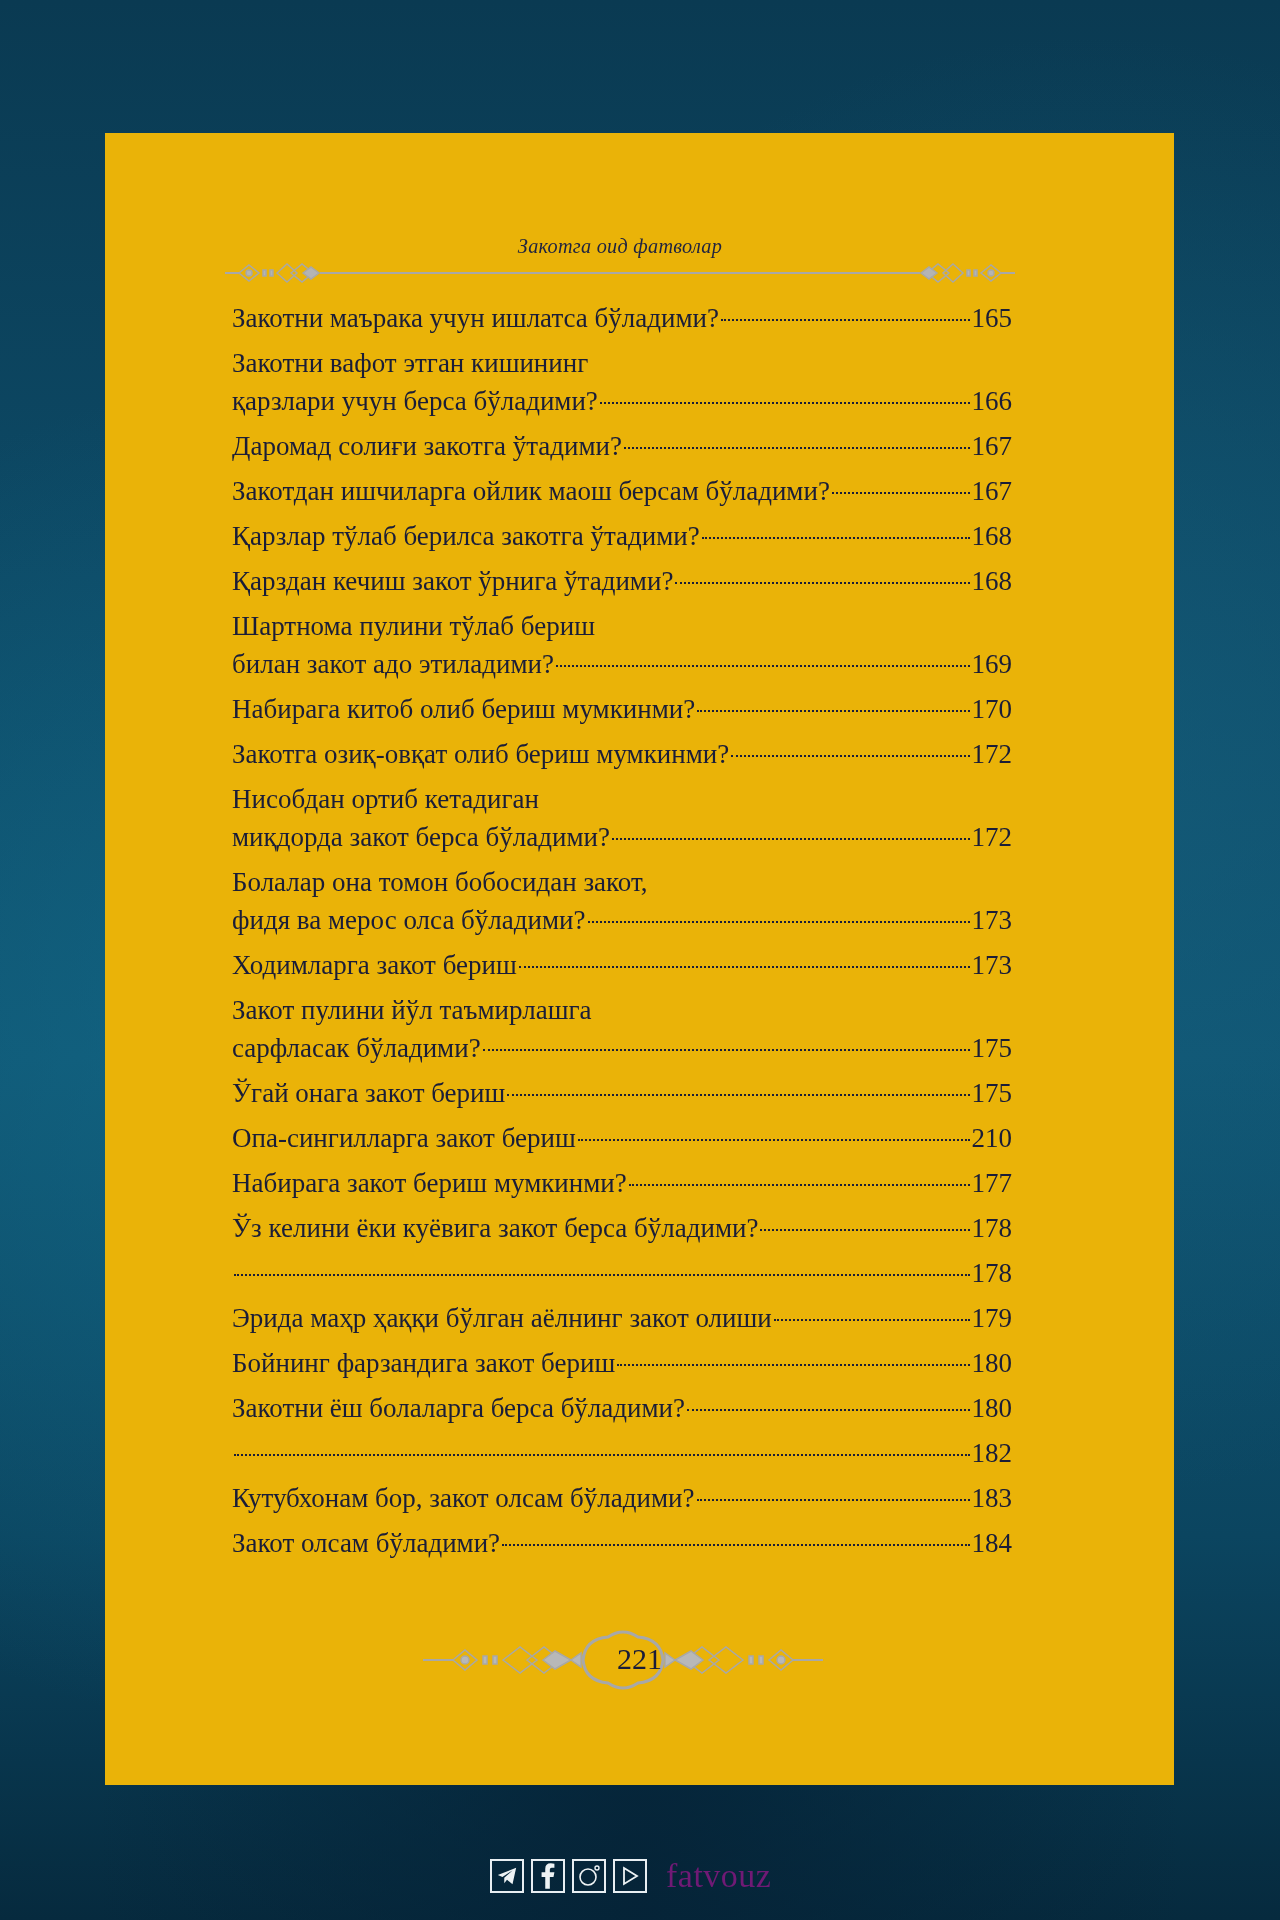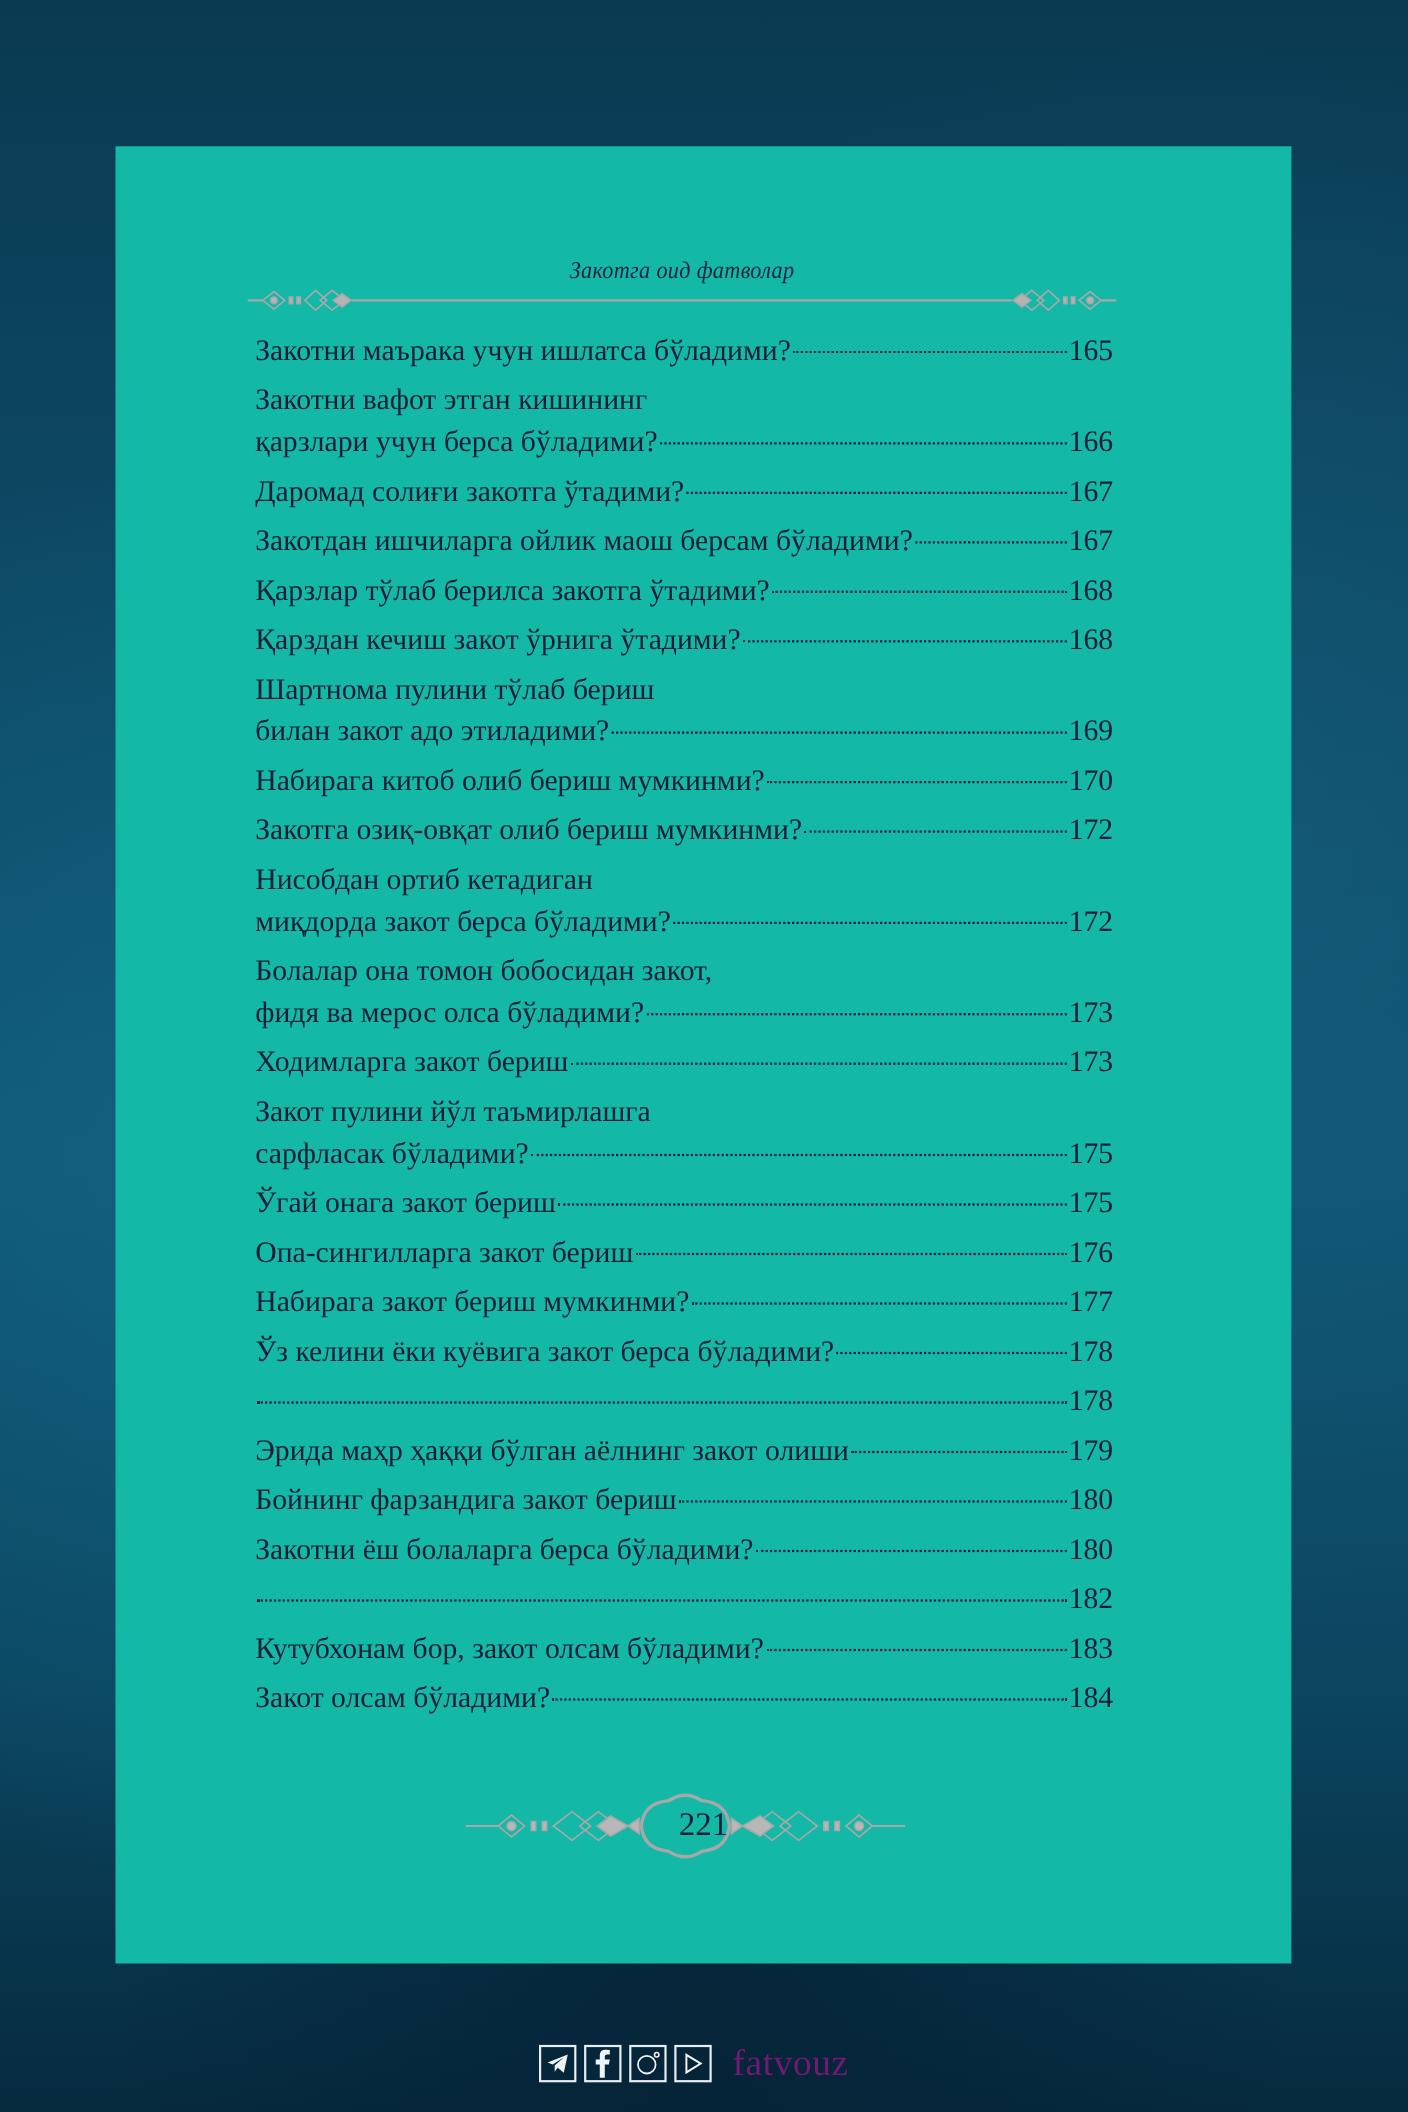--- a/index.html
+++ b/index.html
@@ -7,21 +7,21 @@
     width: 1280px; height: 1920px; position: relative; overflow: hidden;
     background:
       radial-gradient(ellipse at 20% 55%, rgba(20,110,140,0.55) 0%, rgba(10,70,95,0) 45%),
       radial-gradient(ellipse at 85% 40%, rgba(25,100,130,0.45) 0%, rgba(10,70,95,0) 45%),
       radial-gradient(ellipse at 50% 100%, rgba(5,35,55,0.9) 0%, rgba(5,35,55,0) 60%),
       linear-gradient(180deg, #0a3a52 0%, #0d4a66 30%, #0f5573 55%, #0b4560 80%, #062a3e 100%);
     font-family: "DejaVu Serif", "Liberation Serif", serif;
   }
   .page {
     position: absolute; left: 105px; top: 133px; width: 1069px; height: 1652px;
-    background: #14b8a6;
+    background: #eab308;
   }
   .header {
     position: absolute; left: 120px; top: 100px; width: 790px; height: 60px;
   }
   .header-title {
     position: absolute; left: 0; right: 0; top: 0; text-align: center;
     font-family: "Liberation Serif", serif; font-style: italic;
     font-size: 22px; color: #1f2340; letter-spacing: 0.3px;
     transform: scaleX(0.92);
   }
@@ -201,21 +201,21 @@
         <div class="last">
           <span class="title">Ўгай онага закот бериш</span>
           <span class="leader"></span>
           <span class="pg">175</span>
         </div>
       </div>
       <div class="entry">
         <div class="last">
           <span class="title">Опа-сингилларга закот бериш</span>
           <span class="leader"></span>
-          <span class="pg">176</span>
+          <span class="pg">210</span>
         </div>
       </div>
       <div class="entry">
         <div class="last">
           <span class="title">Набирага закот бериш мумкинми?</span>
           <span class="leader"></span>
           <span class="pg">177</span>
         </div>
       </div>
       <div class="entry">

